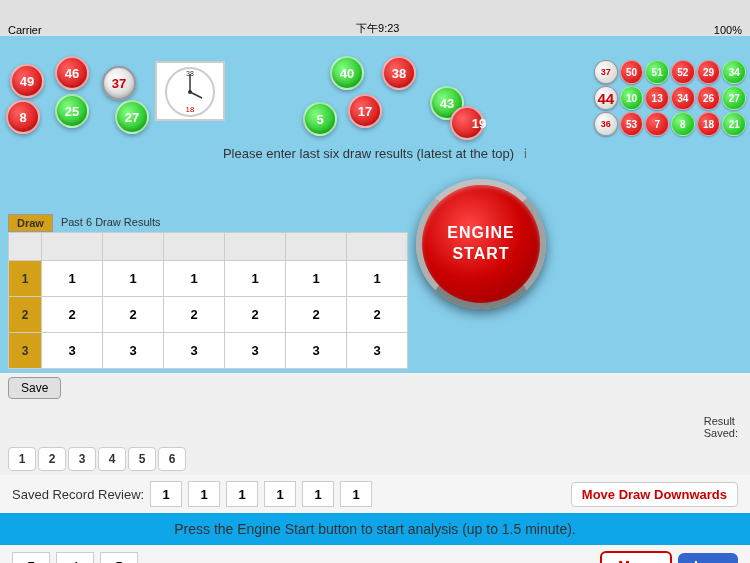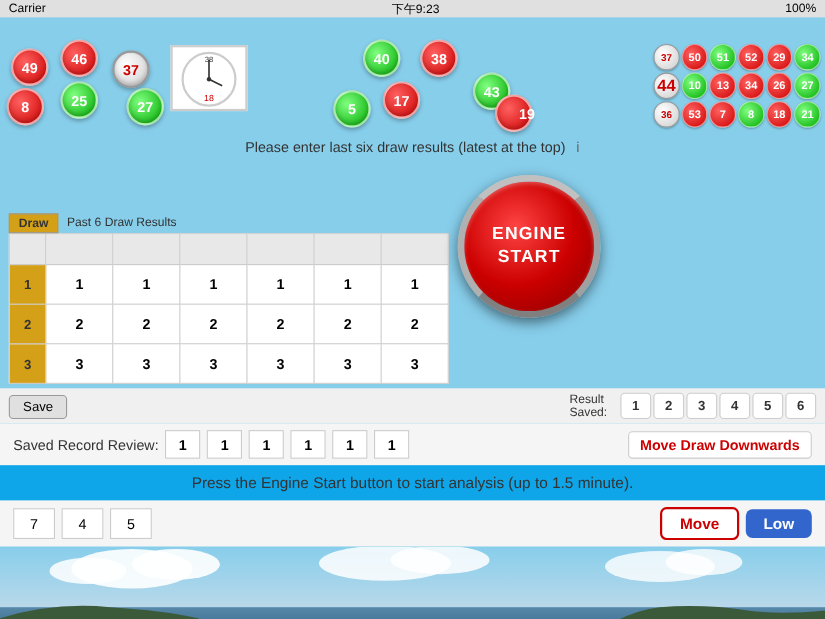--- a/index.html
+++ b/index.html
@@ -7,24 +7,24 @@
       width: 750px;
       height: 563px;
       overflow: hidden;
       font-family: Arial, sans-serif;
       background: #87CEEB;
       position: relative;
     }
 
     
     .status-bar {
-      height: 16px;
+      height: 36px;
       background: #e0e0e0;
       display: flex;
-      align-items: center;
+      align-items: flex-end;
       justify-content: space-between;
       padding: 0 8px;
       font-size: 11px;
       color: #000;
     }
 
     
     .balls-area {
       background: #87CEEB;
       padding: 4px 6px;
@@ -206,24 +206,25 @@
       align-items: center;
       justify-content: center;
       text-align: center;
       line-height: 1.3;
       letter-spacing: 1px;
     }
 
     
     .save-row {
       display: flex;
-      align-items: flex-end;
+      align-items: flex-start;
       padding: 4px 8px;
       gap: 8px;
       background: #f0f0f0;
+      flex-direction: column;
     }
     .save-btn {
       background: #e0e0e0;
       border: 1px solid #999;
       border-radius: 4px;
       padding: 3px 12px;
       font-size: 12px;
       cursor: pointer;
     }
     .result-saved {

